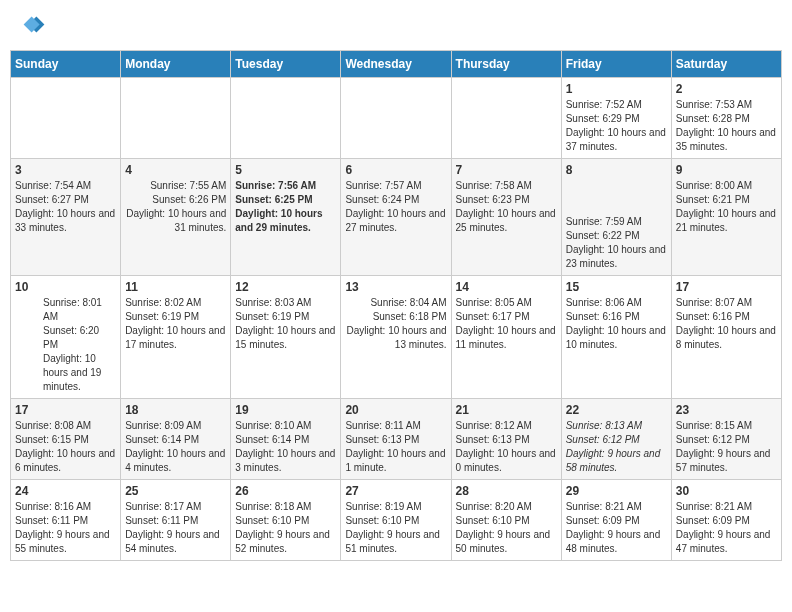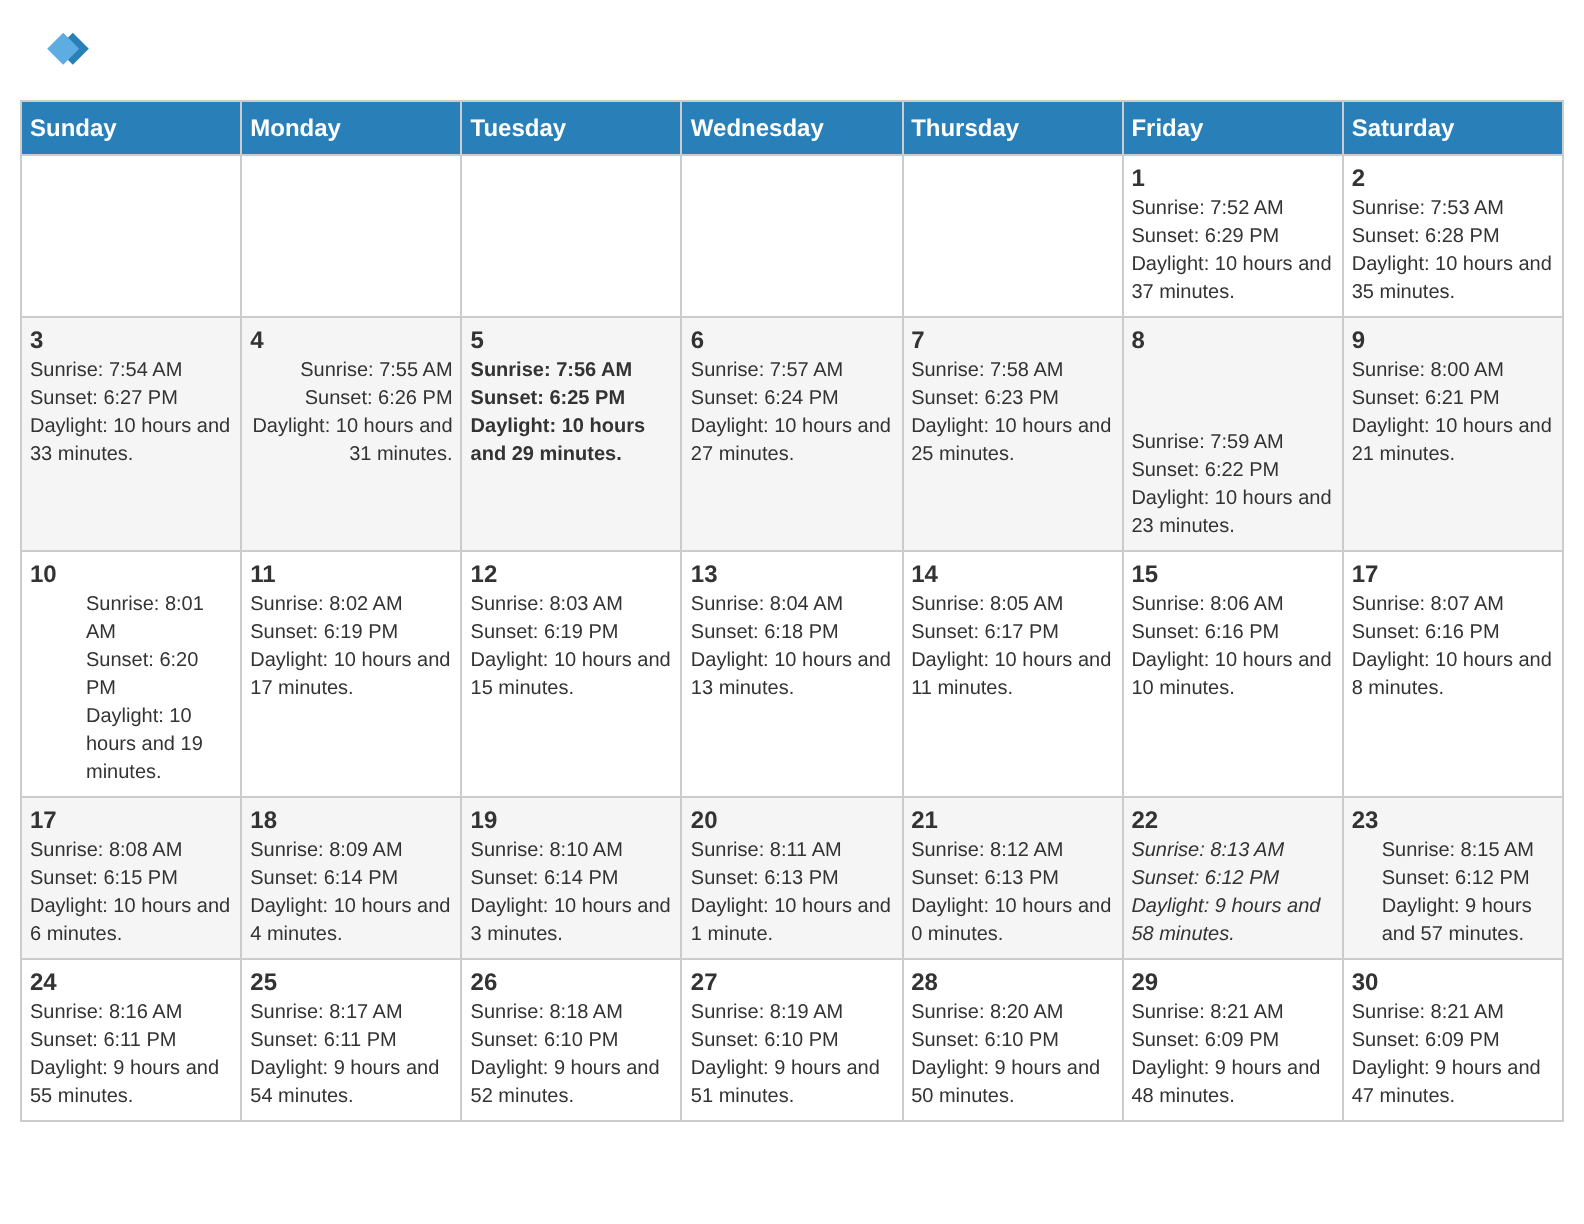--- a/index.html
+++ b/index.html
@@ -194,21 +194,21 @@
 Daylight: 10 hours and 17 minutes.</div>
         </td>
         <td>
           <div class="day-number">12</div>
           <div class="day-info" style="white-space: pre-line;">Sunrise: 8:03 AM
 Sunset: 6:19 PM
 Daylight: 10 hours and 15 minutes.</div>
         </td>
         <td>
           <div class="day-number">13</div>
-          <div class="day-info" style="white-space: pre-line;">Sunrise: 8:04 AM
+          <div class="day-info" style="white-space: pre-line; text-align: right;">Sunrise: 8:04 AM
 Sunset: 6:18 PM
 Daylight: 10 hours and 13 minutes.</div>
         </td>
         <td>
           <div class="day-number">14</div>
           <div class="day-info" style="white-space: pre-line;">Sunrise: 8:05 AM
 Sunset: 6:17 PM
 Daylight: 10 hours and 11 minutes.</div>
         </td>
         <td>
@@ -256,21 +256,21 @@
 Daylight: 10 hours and 0 minutes.</div>
         </td>
         <td>
           <div class="day-number">22</div>
           <div class="day-info" style="white-space: pre-line; font-style: italic;">Sunrise: 8:13 AM
 Sunset: 6:12 PM
 Daylight: 9 hours and 58 minutes.</div>
         </td>
         <td>
           <div class="day-number">23</div>
-          <div class="day-info" style="white-space: pre-line; margin-left: 15px;">Sunrise: 8:15 AM
+          <div class="day-info" style="white-space: pre-line;">Sunrise: 8:15 AM
 Sunset: 6:12 PM
 Daylight: 9 hours and 57 minutes.</div>
         </td>
       </tr>
       <tr>
         <td>
           <div class="day-number">24</div>
           <div class="day-info" style="white-space: pre-line;">Sunrise: 8:16 AM
 Sunset: 6:11 PM
 Daylight: 9 hours and 55 minutes.</div>

